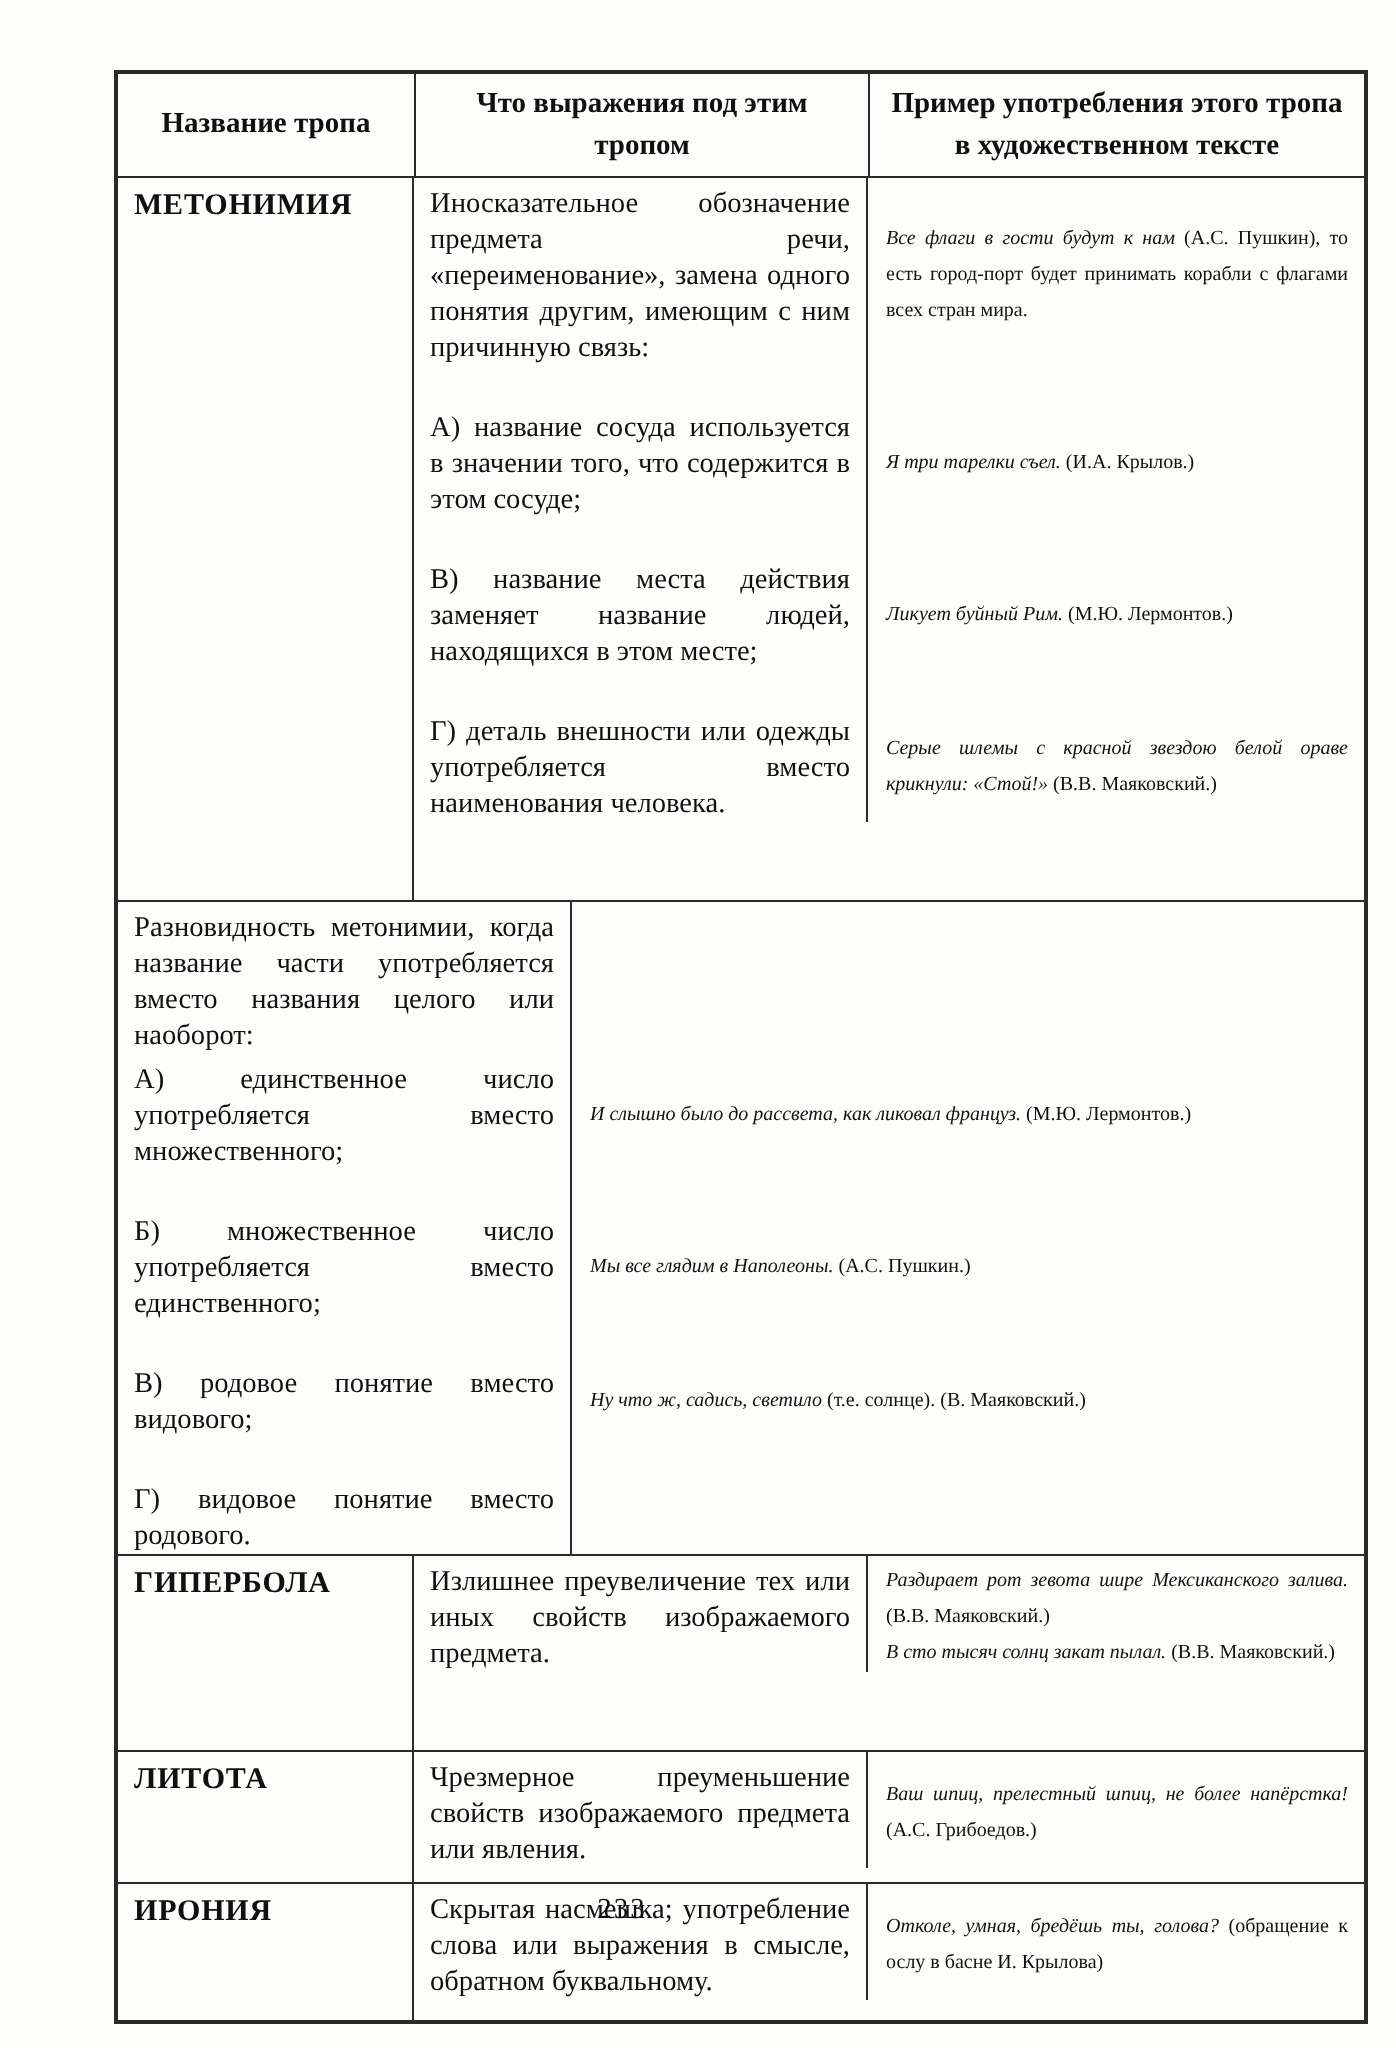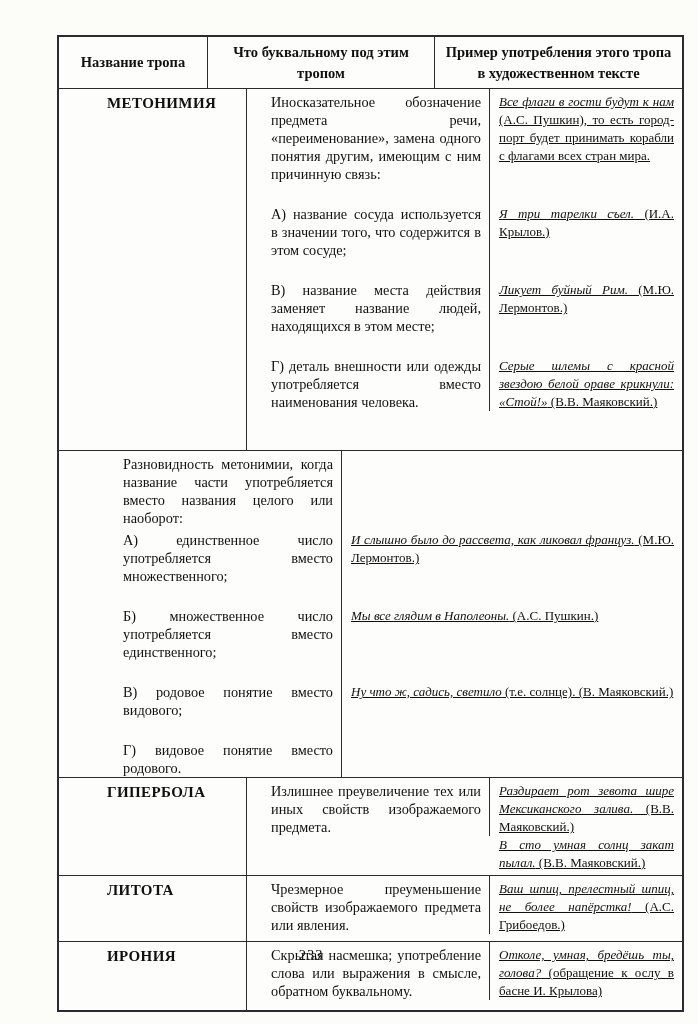--- a/index.html
+++ b/index.html
@@ -30,72 +30,71 @@
     font-weight: bold;
     font-size: 14.5px;
     line-height: 1.42;
     padding: 5px 8px;
   }
   .c1 { width: 148px; }
   .c2 { width: 227px; }
   .c3 { flex: 1; }
   .hdr .c2, .hdr .c3 { border-left: 1.5px solid #2b2b2b; }
   
-  .trow { display: flex; border-top: 1.5px solid #2b2b2b; padding-left: 40px; }
+  .trow { display: flex; border-top: 1.5px solid #2b2b2b; }
   .trow:nth-child(2) { min-height: 362px; }
   .trow:nth-child(3) { min-height: 288px; }
   .trow:nth-child(4) { min-height: 98px; }
   .trow:nth-child(5) { min-height: 66px; }
   .trow:nth-child(6) { min-height: 69px; }
   .trope-cell {
     width: 148px;
     border-right: 1.5px solid #2b2b2b;
     padding: 6px 4px 0 8px;
     font-weight: bold;
     font-size: 15px;
     letter-spacing: 0.4px;
   }
   .sections { flex: 1; display: flex; flex-direction: column; }
-  .section { display: flex; align-items: flex-start; margin-left: 16px; }
+  .section { display: flex; align-items: center; }
   .def-cell {
     width: 227px;
     border-right: 1.5px solid #2b2b2b;
     padding: 4px 8px 0 8px;
     font-size: 14.3px;
     line-height: 18px;
     text-align: justify;
   }
   .ex-cell {
     flex: 1;
     padding: 4px 8px 0 9px;
-    font-size: 13px;
+    font-size: 10px;
     line-height: 18px;
     text-align: justify;
-    text-decoration: underline;
   }
   .section.gap .def-cell, .section.gap .ex-cell { padding-bottom: 18px; }
   .ex-cell p { margin: 0; }
   .ex-cell .it { font-style: italic; }
   .page-number {
     position: absolute;
     left: 0; right: 0;
     top: 947px;
     text-align: center;
     font-size: 14.5px;
     letter-spacing: 1px;
   }
 </style>
 </head>
 <body>
 
 <div class="page">
   <div class="doc-table">
     <div class="hdr">
       <div class="hdr-cell c1">Название тропа</div>
-      <div class="hdr-cell c2">Что буквальному под этим тропом</div>
+      <div class="hdr-cell c2">Что выражения под этим тропом</div>
       <div class="hdr-cell c3">Пример употребления этого тропа в художественном тексте</div>
     </div>
 
   <div class="trow">
         <div class="trope-cell">МЕТОНИМИЯ</div>
         <div class="sections">
           <div class="section gap">
             <div class="def-cell">Иносказательное обозначение предмета речи, «переименование», замена одного понятия другим, имеющим с ним причинную связь:</div>
             <div class="ex-cell">
               <p><span class="it">Все флаги в гости будут к нам</span><span> (А.С. Пушкин), то есть город-порт будет принимать корабли с флагами всех стран мира.</span></p>
@@ -150,21 +149,21 @@
           </div>
         </div>
       </div>
       <div class="trow">
         <div class="trope-cell">ГИПЕРБОЛА</div>
         <div class="sections">
           <div class="section">
             <div class="def-cell">Излишнее преувеличение тех или иных свойств изображаемого предмета.</div>
             <div class="ex-cell">
               <p><span class="it">Раздирает рот зевота шире Мексиканского залива.</span><span> (В.В. Маяковский.)</span></p>
-              <p><span class="it">В сто умная солнц закат пылал.</span><span> (В.В. Маяковский.)</span></p>
+              <p><span class="it">В сто тысяч солнц закат пылал.</span><span> (В.В. Маяковский.)</span></p>
             </div>
           </div>
         </div>
       </div>
       <div class="trow">
         <div class="trope-cell">ЛИТОТА</div>
         <div class="sections">
           <div class="section">
             <div class="def-cell">Чрезмерное преуменьшение свойств изображаемого предмета или явления.</div>
             <div class="ex-cell">

